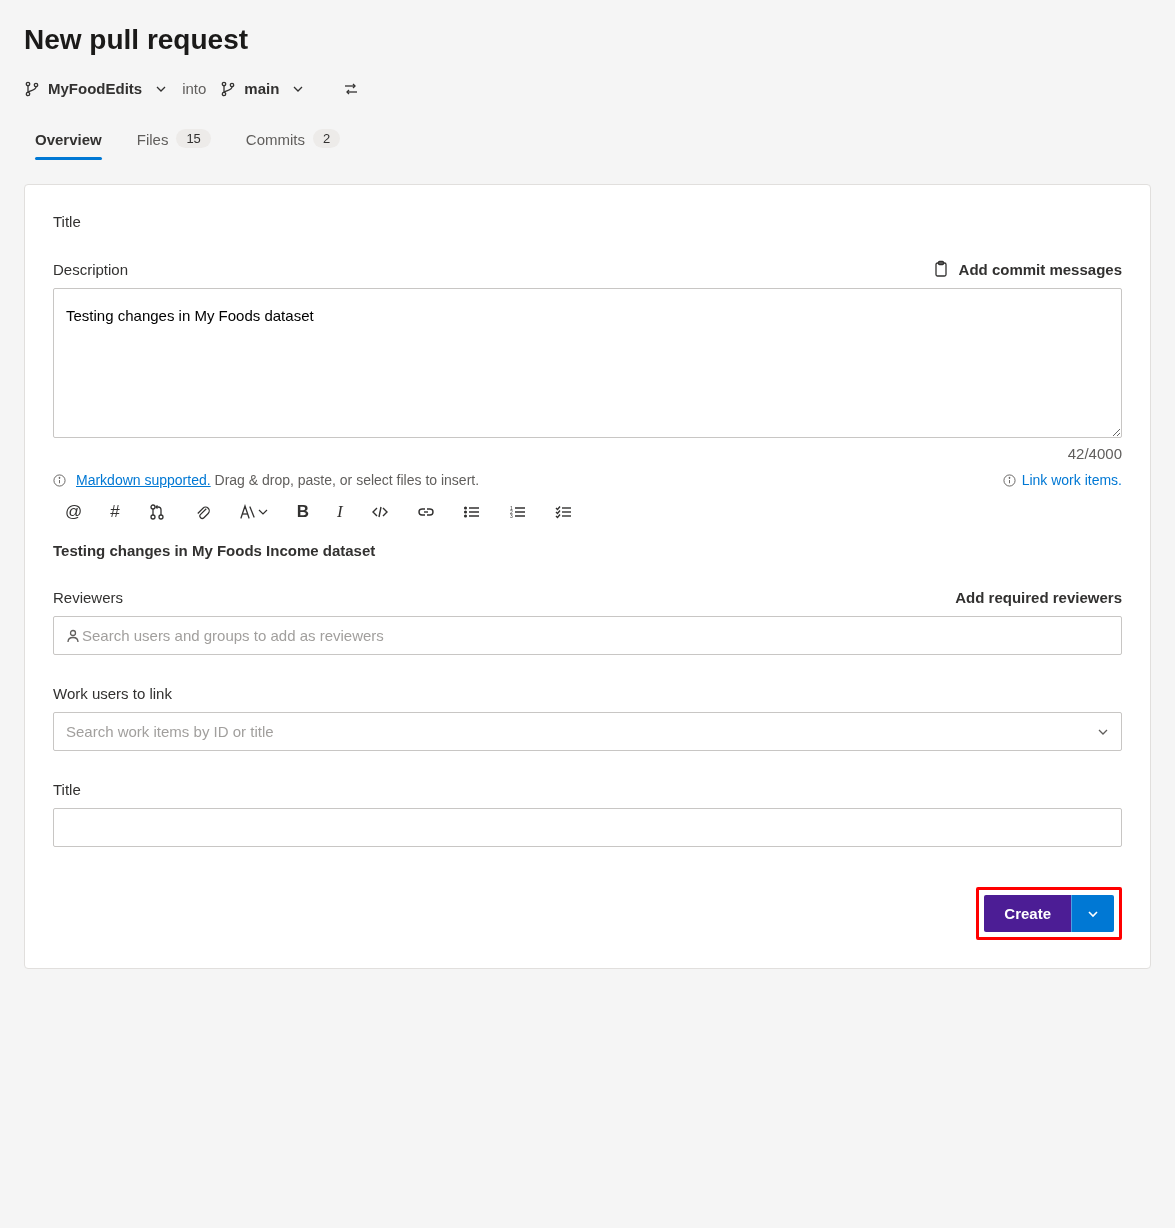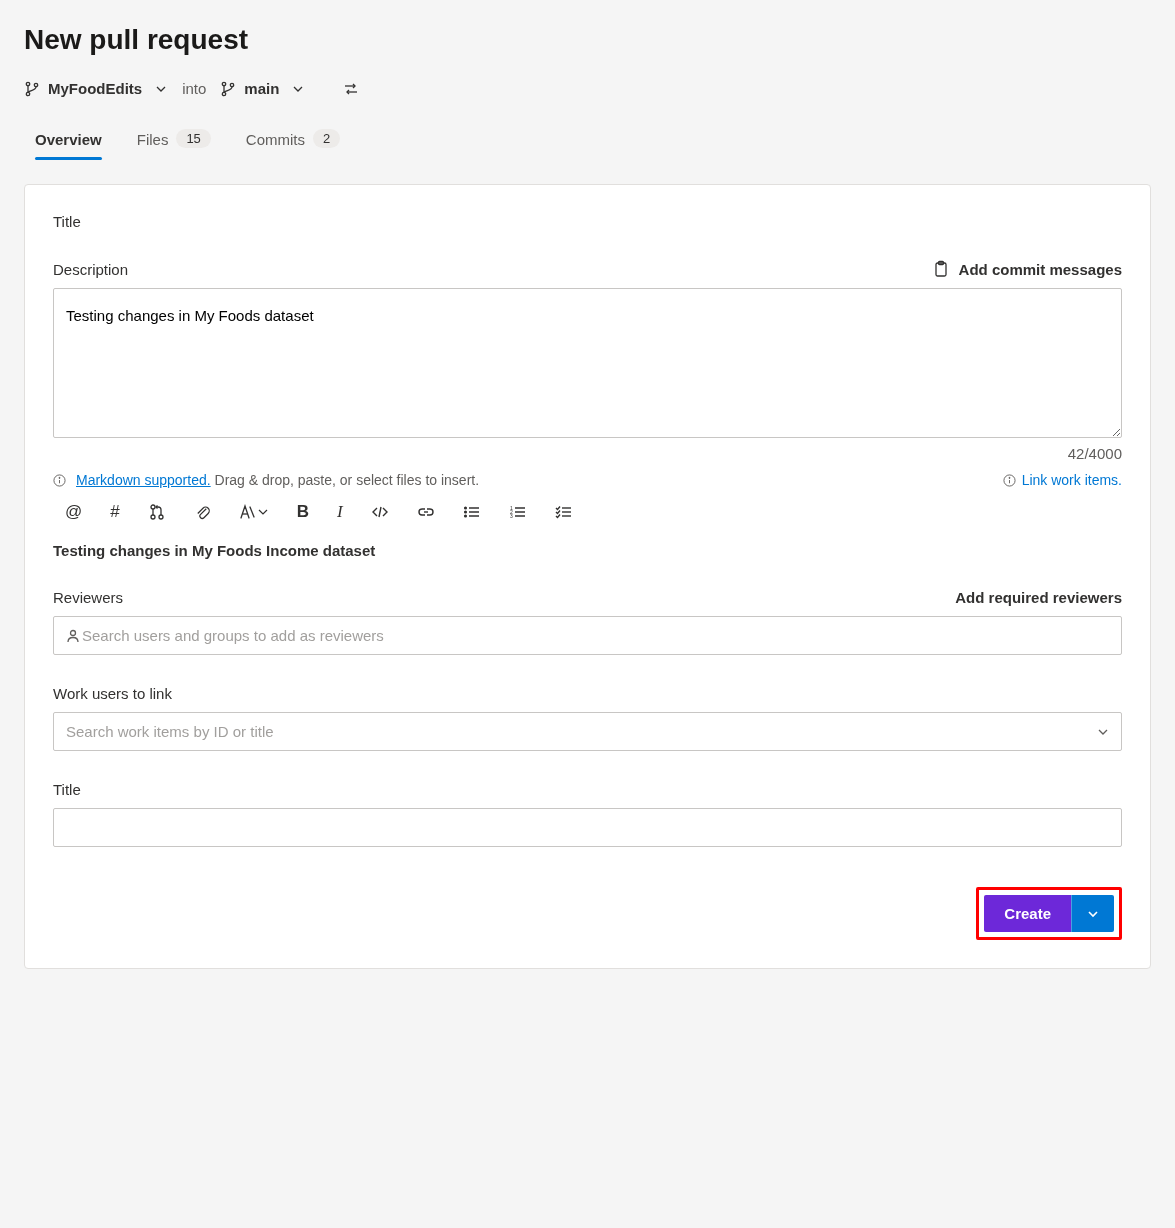--- a/index.html
+++ b/index.html
@@ -227,21 +227,21 @@
       display: flex;
       border-radius: 2px;
     }
     .create-btn {
       display: flex;
       align-items: stretch;
       border-radius: 2px;
       overflow: hidden;
     }
     .create-main {
-      background: #6d28d9;
+      background: #4c1d95;
       color: #fff;
       border: none;
       padding: 10px 20px;
       font-size: 15px;
       font-weight: 600;
       font-family: inherit;
       cursor: pointer;
     }
     .create-dropdown {
       background: #0078d4;

